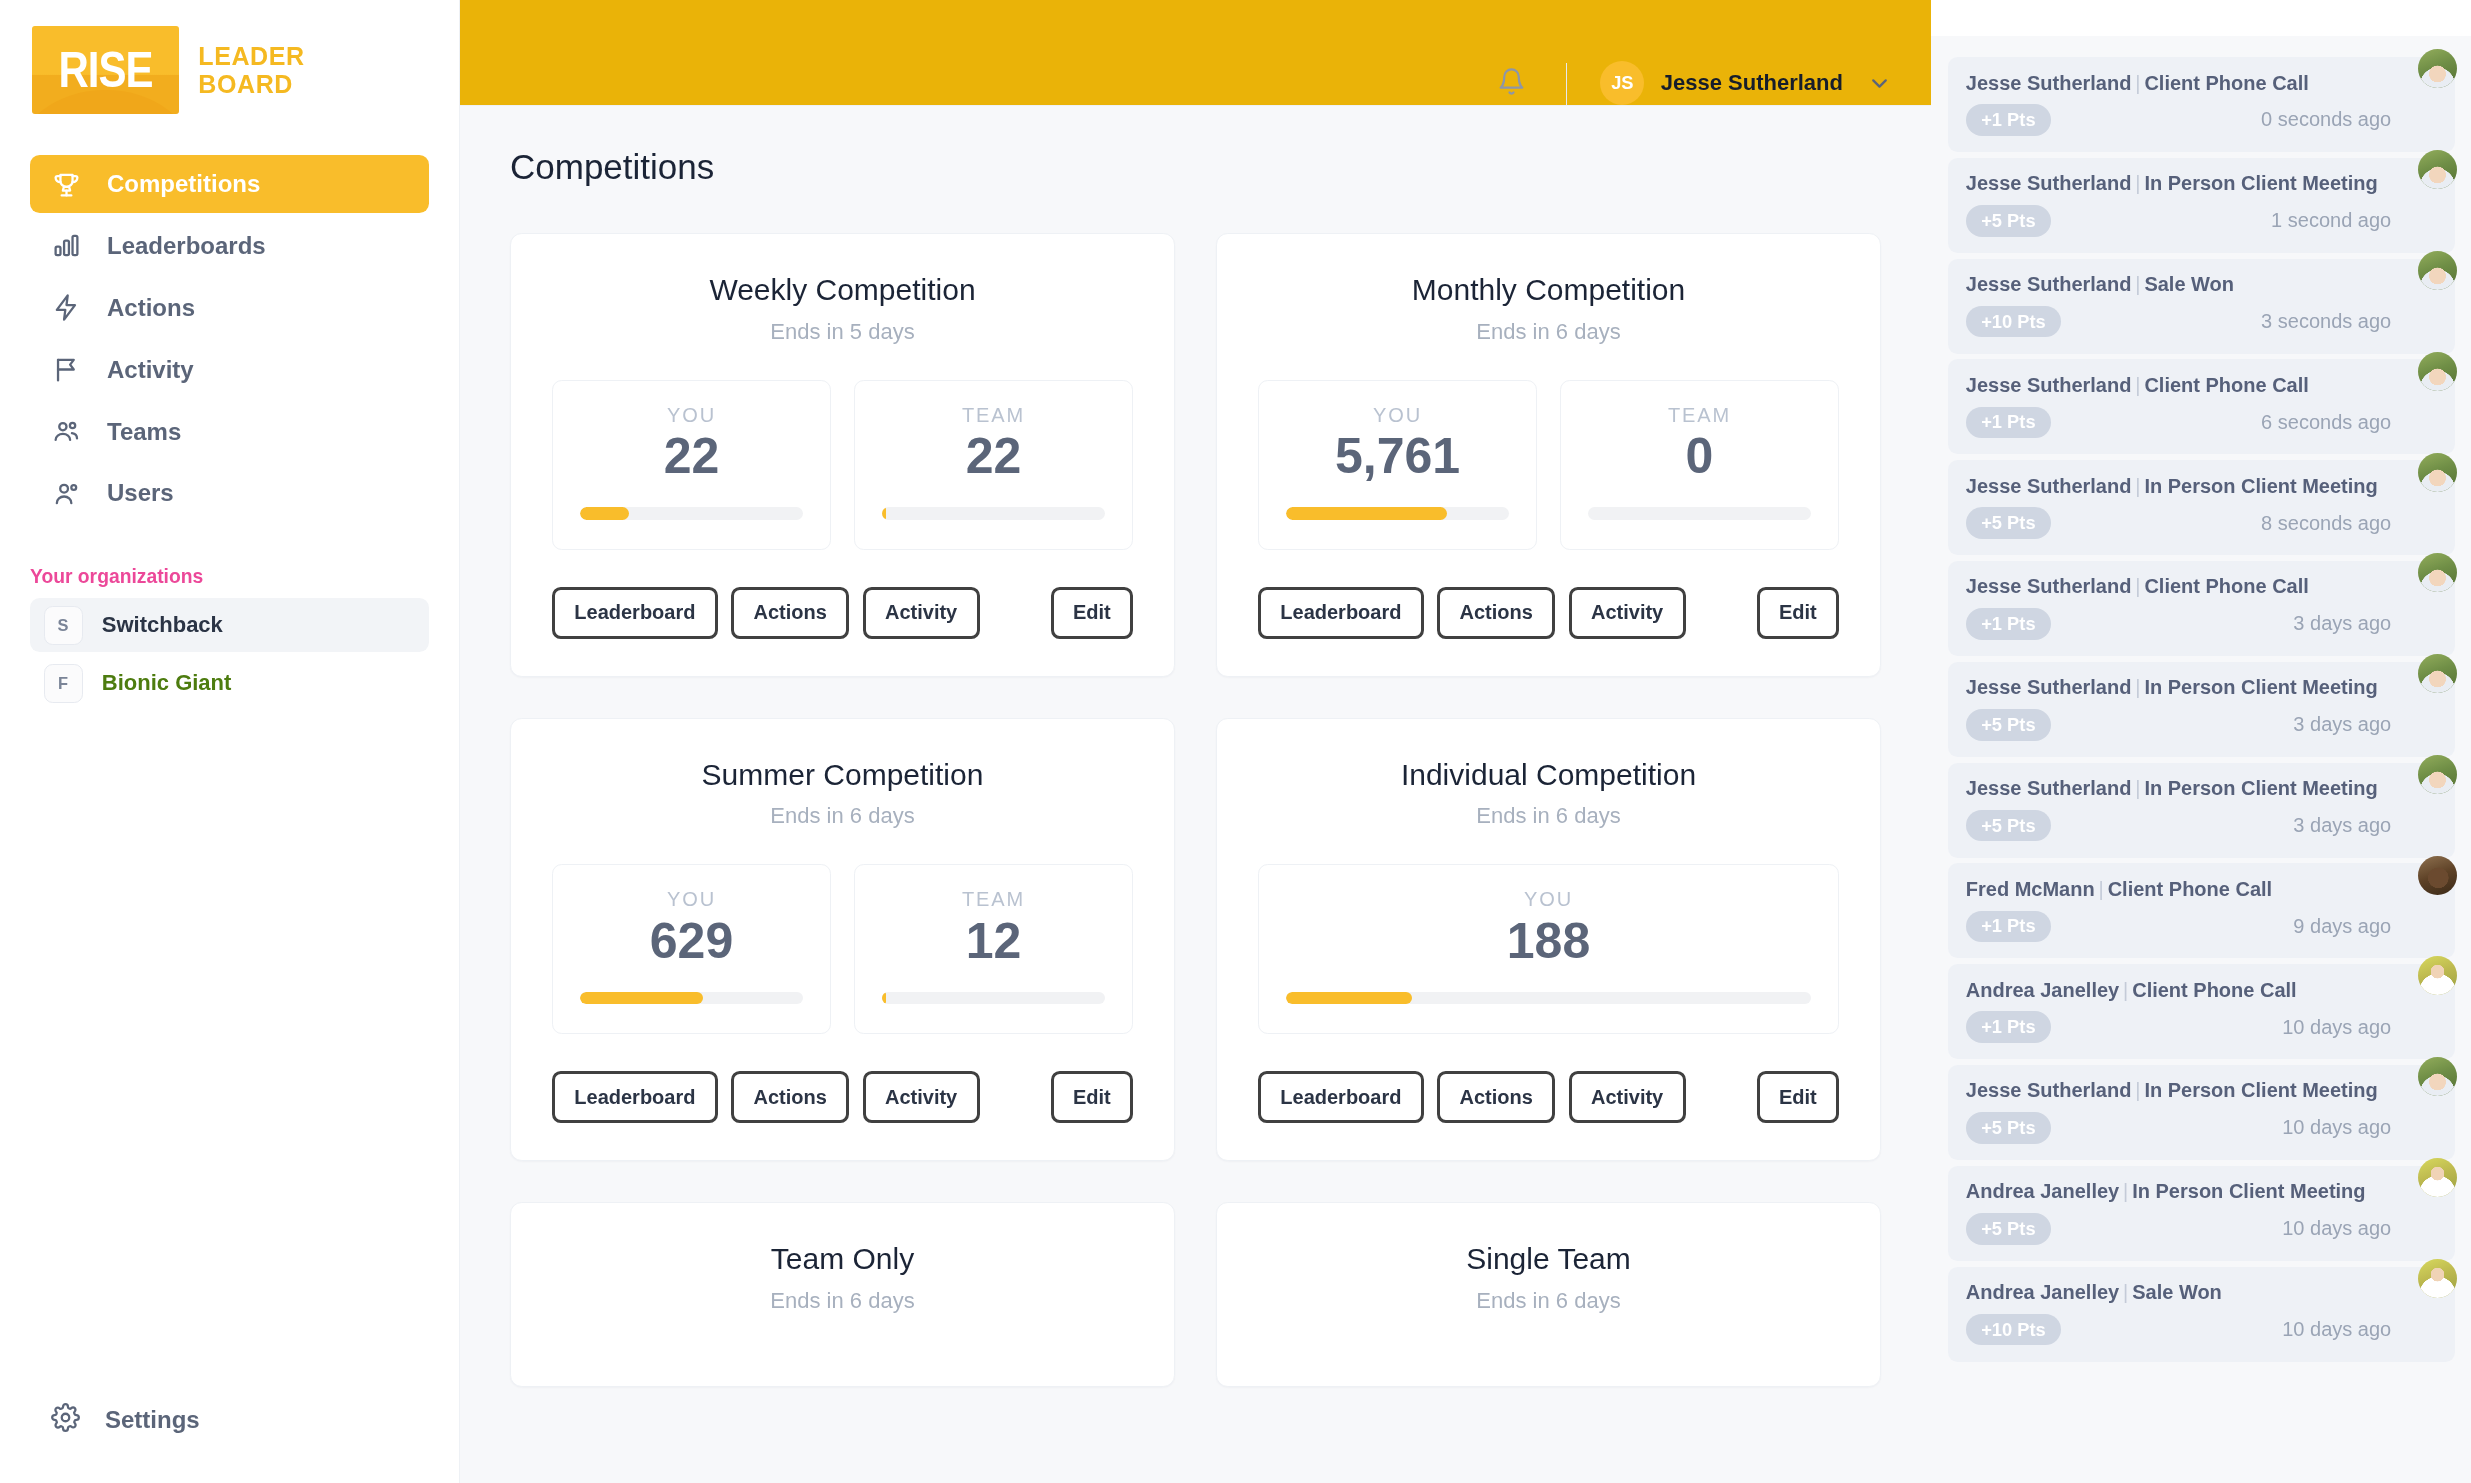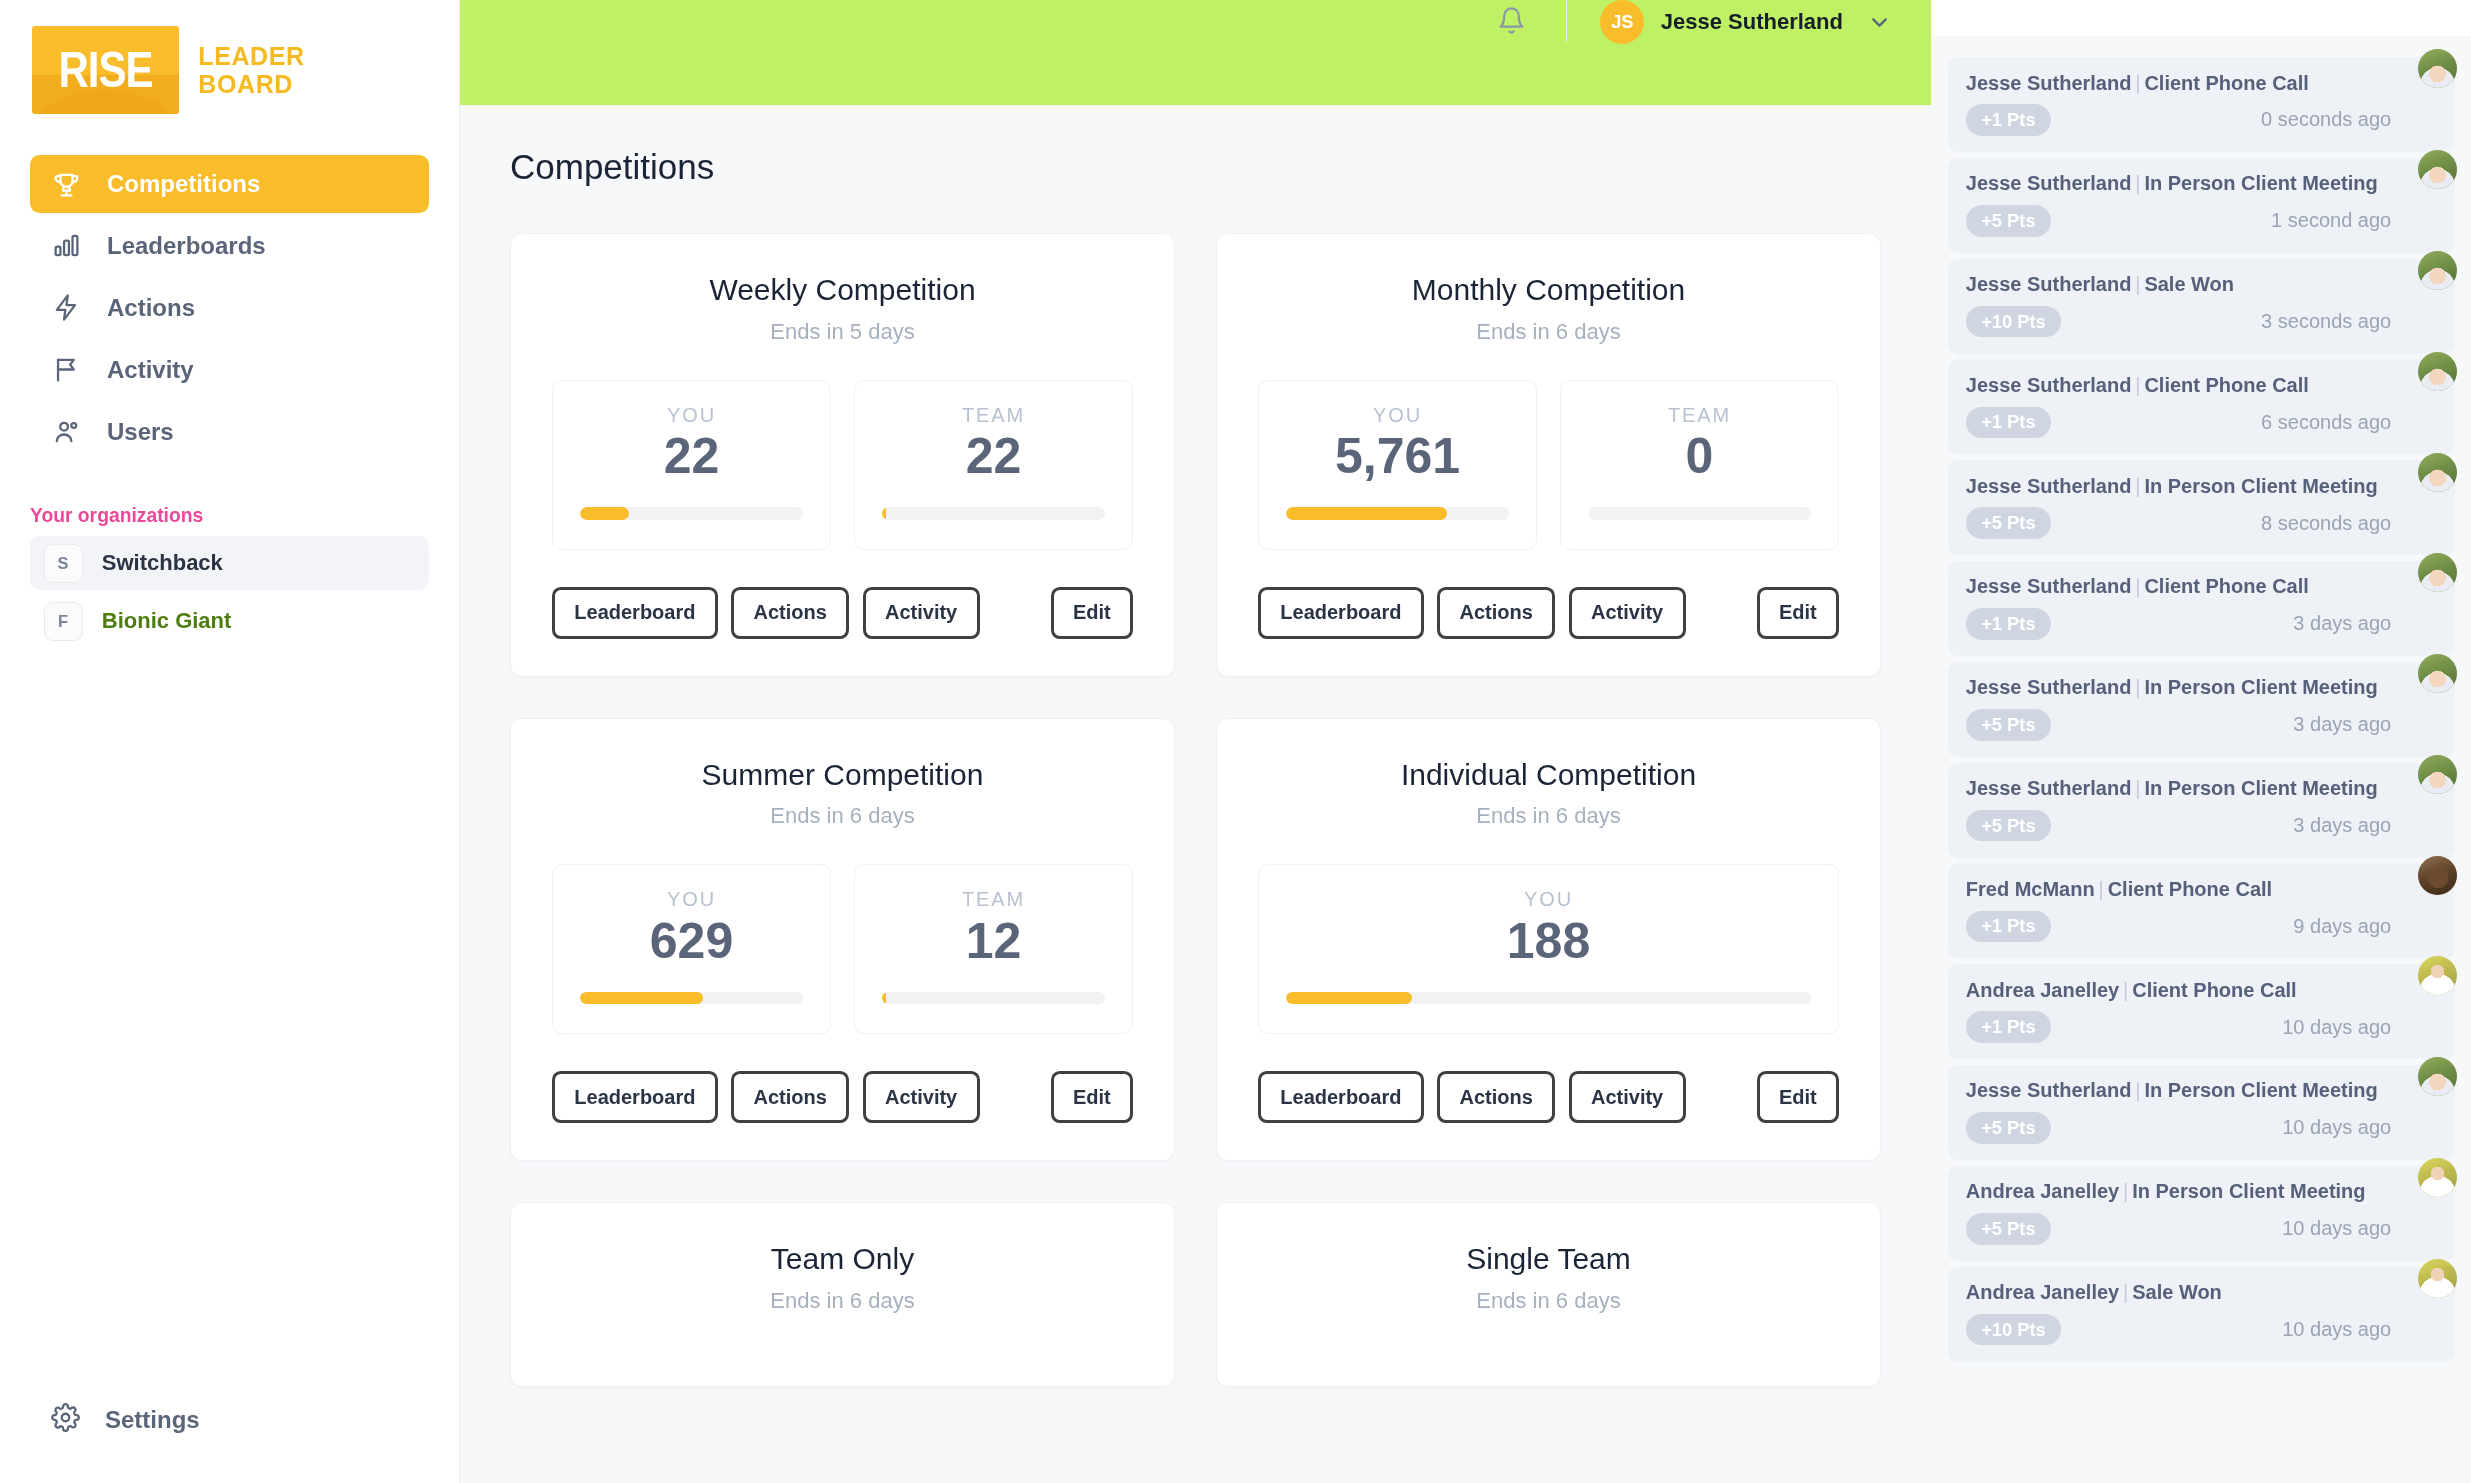--- a/index.html
+++ b/index.html
@@ -76,23 +76,23 @@
   }
   .settings-item {
     display: flex; align-items: center; gap: 25px; padding: 0 21px; height: 52px;
     color: #5b6579; font-size: 24px; font-weight: 700; cursor: pointer;
   }
   .settings-item svg { width: 29px; height: 29px; stroke: currentColor; fill: none; stroke-width: 1.9; stroke-linecap: round; stroke-linejoin: round;}
 
   
   .center { flex: 1 1 auto; display: flex; flex-direction: column; min-width: 0; }
   .topbar {
-    height: 106px; background: #bef264;
+    height: 106px; background: #eab308;
     border-bottom: 1px solid #eef1f5;
-    display: flex; align-items: flex-start; justify-content: flex-end;
+    display: flex; align-items: flex-end; justify-content: flex-end;
     padding-right: 39px; gap: 0;
   }
   .bell { width: 44px; height: 44px; display:flex; align-items:center; justify-content:center; cursor: pointer;}
   .bell svg { width: 29px; height: 31px; stroke: #8d96a8; fill: none; stroke-width: 1.8; stroke-linecap: round; stroke-linejoin: round; }
   .topbar-divider { width: 1px; height: 42px; background: #e6e9ef; margin: 0 33px; }
   .user-chip { display: flex; align-items: center; gap: 16.4px; cursor: pointer; }
   .avatar-initials {
     width: 44px; height: 44px; border-radius: 50%;
     background: #f9bd2b; color: #ffffff;
     display:flex; align-items:center; justify-content:center;
@@ -222,20 +222,31 @@
             <svg viewBox="0 0 24 24">
               <path d="M5 21V4"></path>
               <path d="M5 4h13l-3 4 3 4H5"></path>
             </svg>
           </span>
           <span>Activity</span>
         </div>
         <div class="nav-item">
           <span class="ico">
             <svg viewBox="0 0 24 24">
+              <circle cx="9" cy="8" r="3"></circle>
+              <circle cx="17" cy="7" r="2.2"></circle>
+              <path d="M3 19c0-3 2.7-5 6-5s6 2 6 5"></path>
+              <path d="M16.5 13.4c2.4.4 4.2 2.1 4.2 4.3"></path>
+            </svg>
+          </span>
+          <span>Teams</span>
+        </div>
+        <div class="nav-item">
+          <span class="ico">
+            <svg viewBox="0 0 24 24">
               <circle cx="10" cy="8" r="3.2"></circle>
               <path d="M4 20c0-3.2 2.7-5.5 6-5.5s6 2.3 6 5.5"></path>
               <circle cx="18" cy="7" r="2"></circle>
             </svg>
           </span>
           <span>Users</span>
         </div>
       </nav>
 
     <div class="orgs-label">Your organizations</div>

